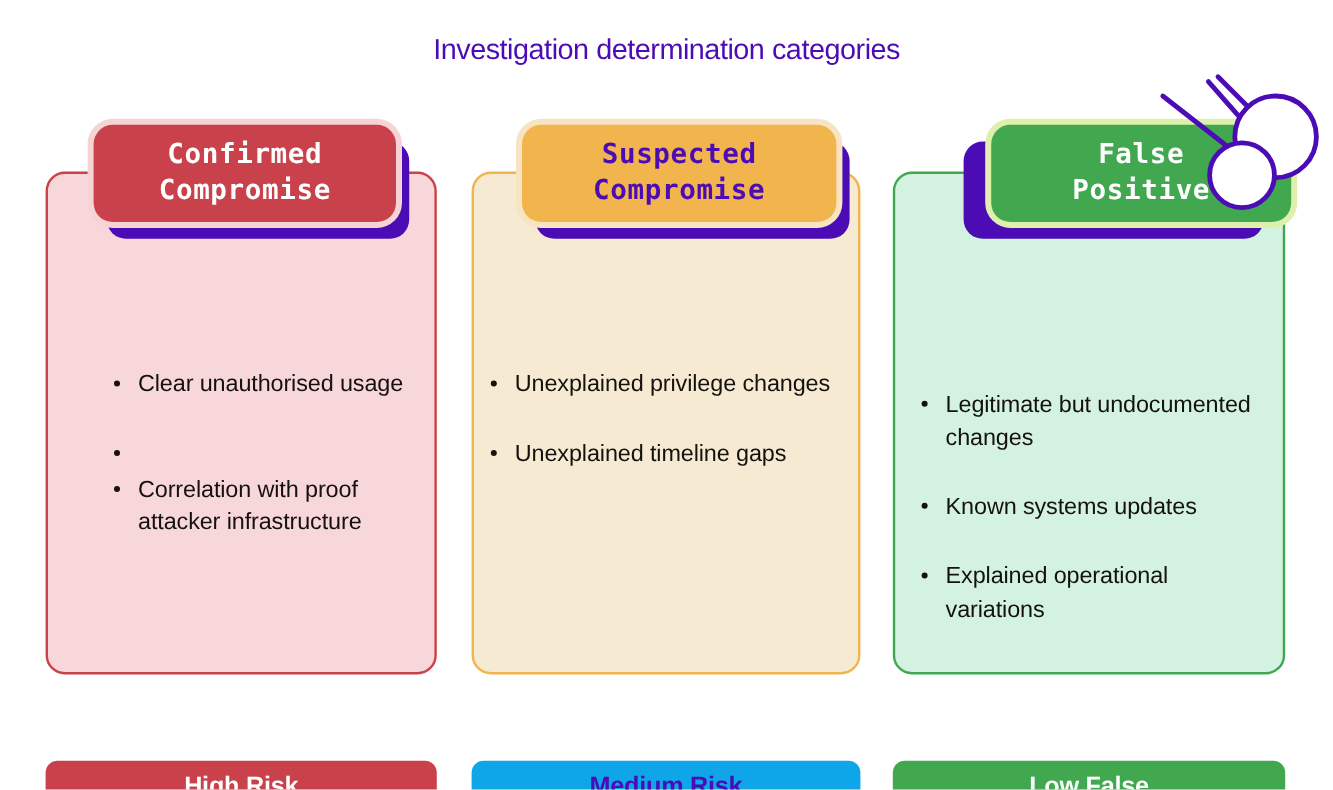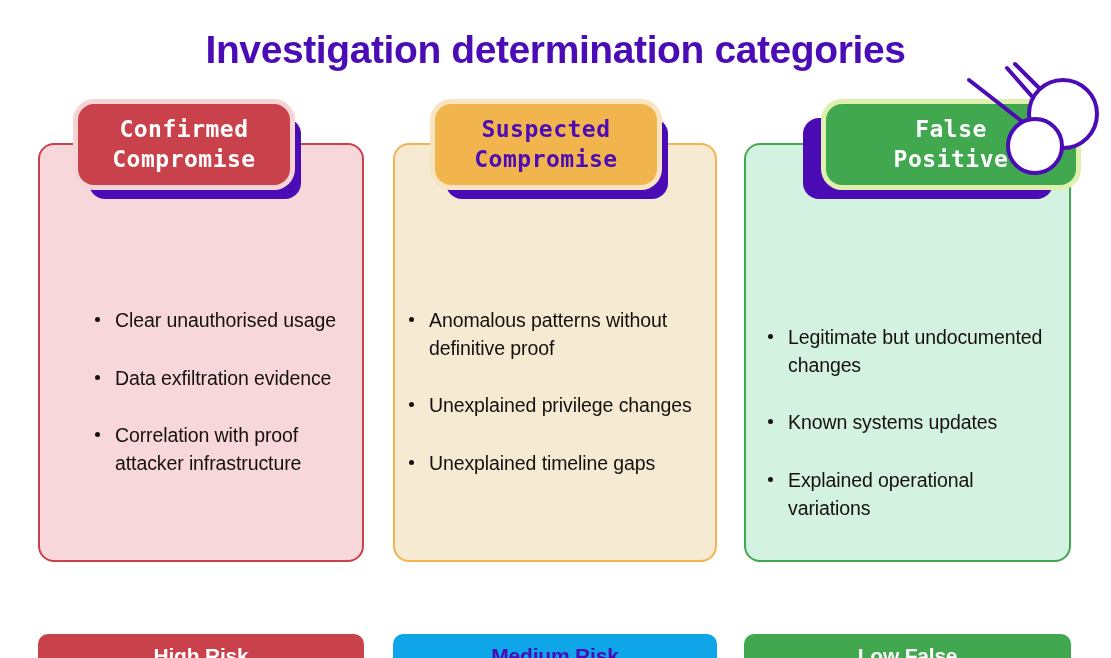--- a/index.html
+++ b/index.html
@@ -14,22 +14,22 @@
     overflow: hidden;
     position: relative;
   }
 
   #page-title {
     position: absolute;
     left: 0;
     top: 28px;
     width: 1111px;
     text-align: center;
-    font-size: 39px;
-    font-weight: bold;
+    font-size: 24px;
+    font-weight: normal;
     letter-spacing: -0.4px;
     color: #4B0BB5;
   }
 
   #columns {
     position: absolute;
     left: 0;
     top: 96px;
     width: 1111px;
     height: 560px;
@@ -55,25 +55,25 @@
     border-radius: 16px;
     border: 2px solid #000;
     box-sizing: border-box;
   }
 
   
   .header-wrap {
     position: absolute;
     left: 40px;
     top: 8px;
-    width: 212px;
+    width: 252px;
     height: 81px;
     z-index: 3;
   }
-  .column.c1 .header-wrap { left: 42px; width: 222px; }
+  .column.c1 .header-wrap { left: 42px; width: 262px; }
   .column.c2 .header-wrap { left: 48px; width: 250px; }
 
   .header-shadow {
     position: absolute;
     left: 11px;
     top: 14px;
     width: 100%;
     height: 100%;
     background: #4B0BB5;
     border-radius: 16px;
@@ -172,38 +172,37 @@
 </head>
 <body>
 
 <div id="page-title">Investigation determination categories</div>
 
 <div id="columns">
     <div class="column c0">
       <div class="card-body" style="background: rgb(248, 215, 218); border-color: rgb(201, 65, 74);"></div>
       <ul class="bullets">
         <li class="bullet"><span class="bullet-dot"></span><span>Clear unauthorised usage</span></li>
-        <li class="bullet"><span class="bullet-dot"></span><span>Data exfiltration evidence</span></li>
+        <li class="bullet"><span class="bullet-dot"></span></li>
         <li class="bullet"><span class="bullet-dot"></span><span>Correlation with proof attacker infrastructure</span></li>
       </ul>
       <div class="header-wrap">
         <div class="header-shadow" style="background: rgb(75, 11, 181);"></div>
         <div class="header-pill" style="background: rgb(201, 65, 74); box-shadow: rgb(246, 212, 214) 0px 0px 0px 5px;">
           <div class="header-text" style="color: rgb(255, 255, 255);">Confirmed
 Compromise</div>
         </div>
       </div>
       <div class="risk-badge" style="background: rgb(201, 65, 74);">
         <span style="color: rgb(255, 255, 255);">High Risk</span>
       </div>
     </div>
     <div class="column c1">
       <div class="card-body" style="background: rgb(247, 234, 210); border-color: rgb(242, 180, 77);"></div>
       <ul class="bullets">
-        <li class="bullet"><span class="bullet-dot"></span><span>Anomalous patterns without definitive proof</span></li>
         <li class="bullet"><span class="bullet-dot"></span><span>Unexplained privilege changes</span></li>
         <li class="bullet"><span class="bullet-dot"></span><span>Unexplained timeline gaps</span></li>
       </ul>
       <div class="header-wrap">
         <div class="header-shadow" style="background: rgb(75, 11, 181);"></div>
         <div class="header-pill" style="background: rgb(242, 180, 77); box-shadow: rgb(247, 228, 194) 0px 0px 0px 5px;">
           <div class="header-text" style="color: rgb(75, 11, 181);">Suspected
 Compromise</div>
         </div>
       </div>

